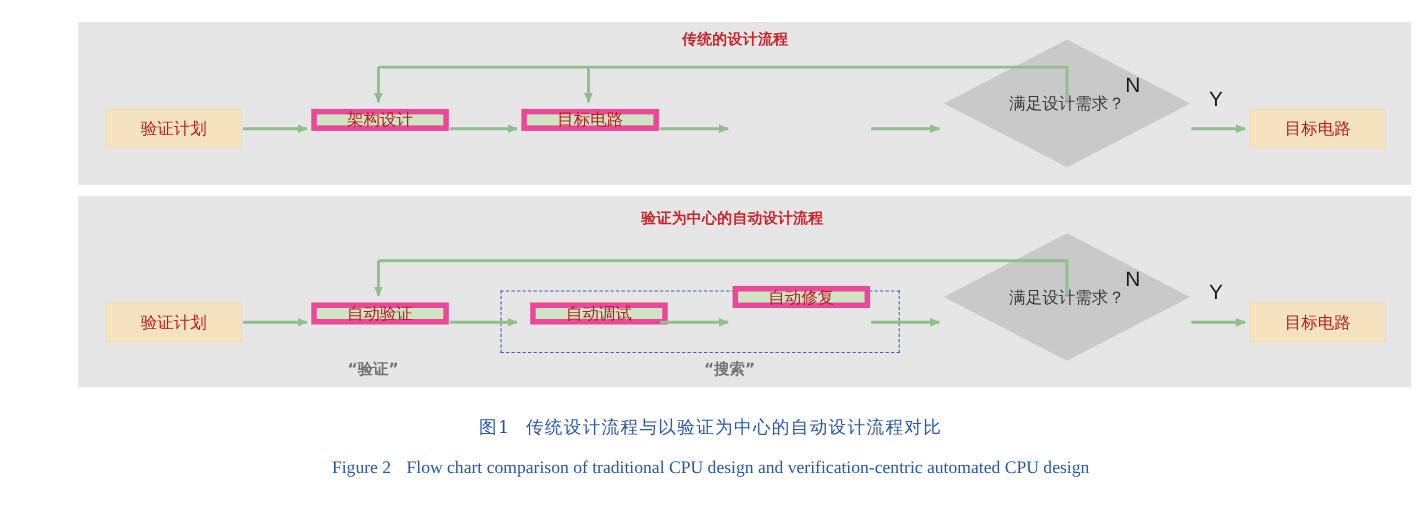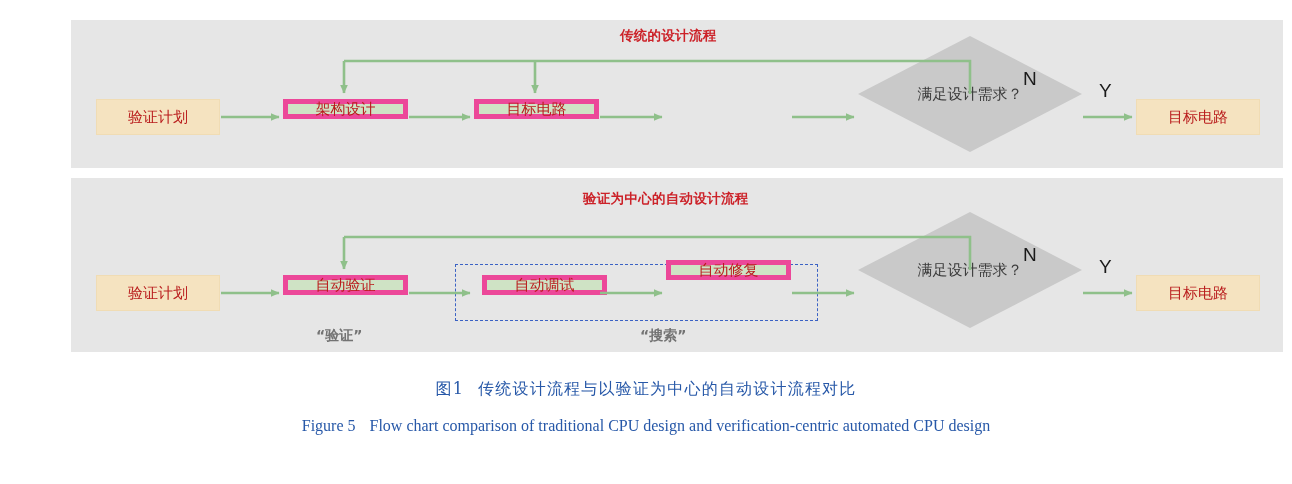--- a/index.html
+++ b/index.html
@@ -193,16 +193,16 @@
 
       <path d="M970,270 L970,237 L344,237" stroke-linejoin="miter"></path>
       <line x1="344" y1="237" x2="344" y2="269" marker-end="url(#ahd)"></line>
     </g>
   </svg>
 
   <div class="caption" id="caption-cn">
     <span class="cap-lead">图1</span><span>传统设计流程与以验证为中心的自动设计流程对比</span>
   </div>
   <div class="caption" id="caption-en">
-    <span class="cap-lead">Figure 5</span><span>Flow chart comparison of traditional CPU design and verification-centric automated CPU design</span>
+    <span class="cap-lead">Figure 2</span><span>Flow chart comparison of traditional CPU design and verification-centric automated CPU design</span>
   </div>
 
 </div>
 
 </body></html>

